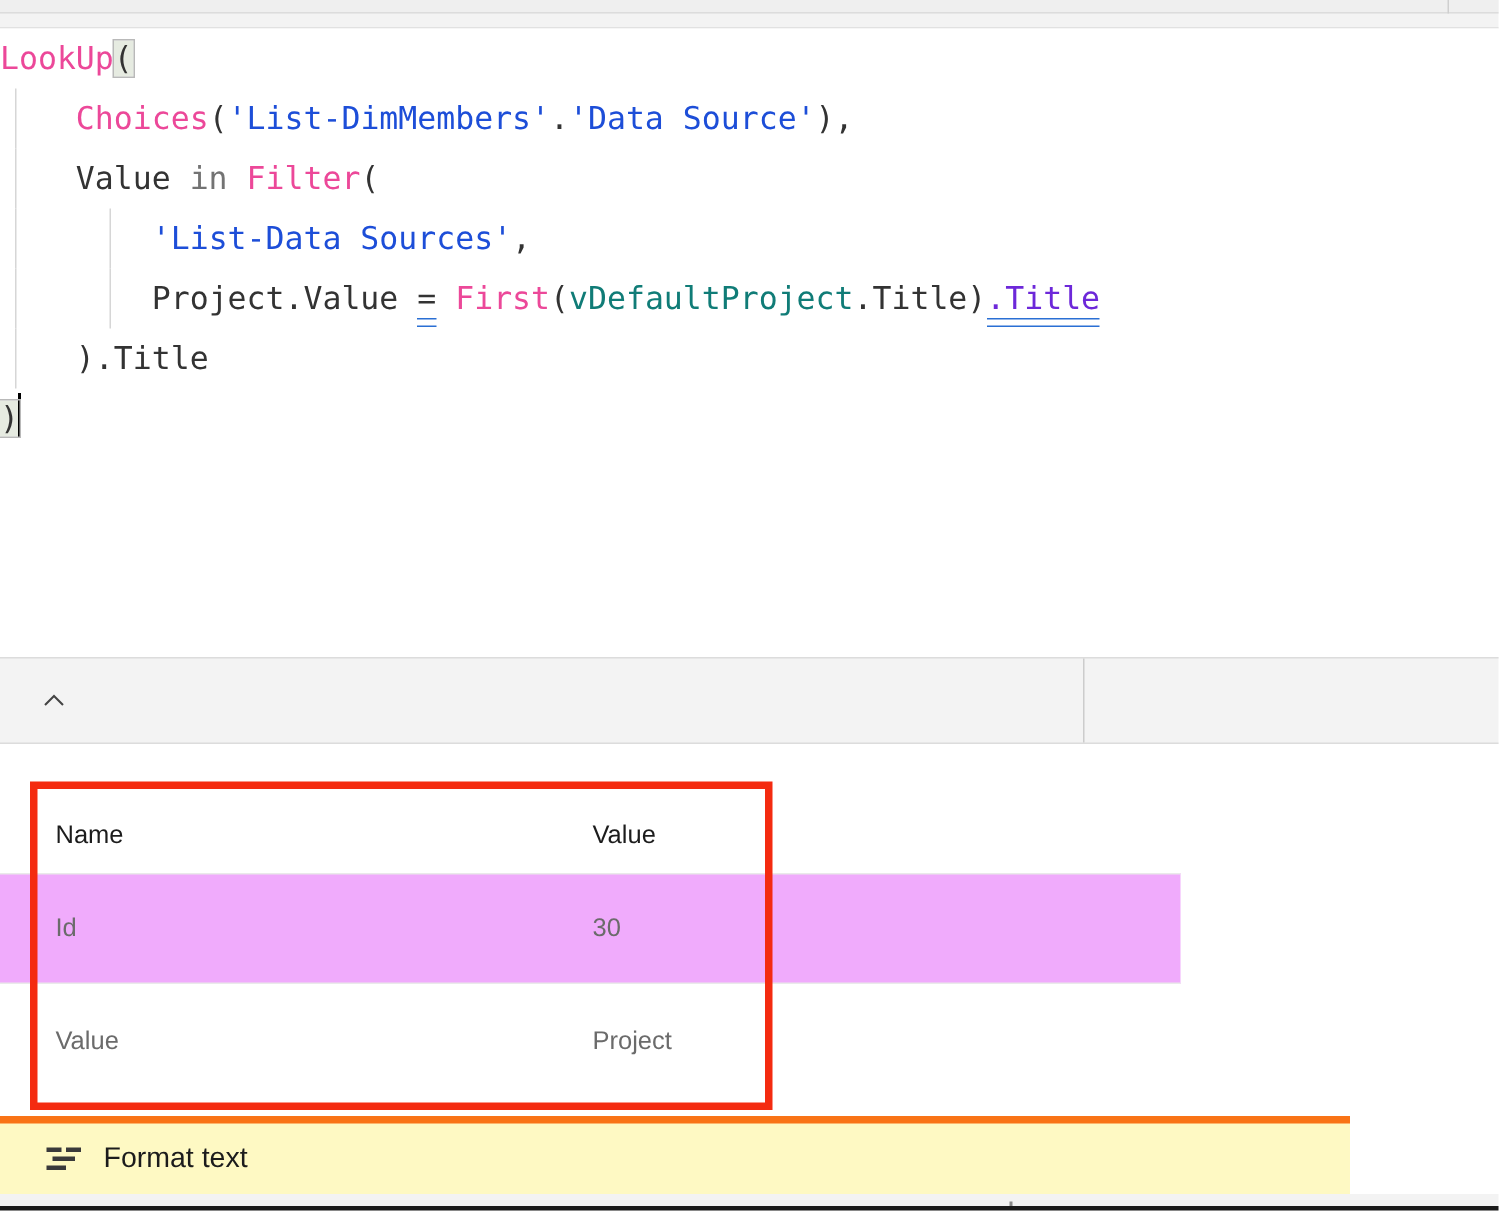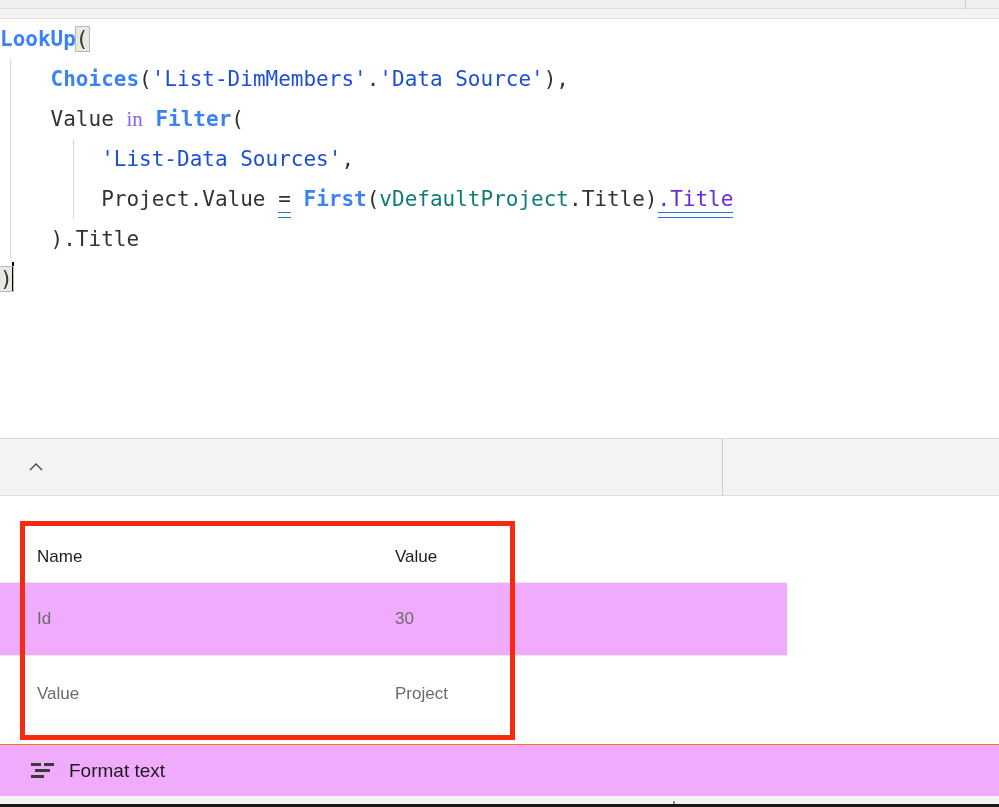--- a/index.html
+++ b/index.html
@@ -36,24 +36,24 @@
     white-space:pre;
   }
   .code-line { position:relative; height:40px; }
   .indent-guide {
     position:absolute; top:0; width:1px; height:100%;
     background:#d6d6d6;
   }
   .ig1 { left:10px; }
   .ig2 { left:73px; }
 
-  .tok-fn      { color:#3b82f6;font-weight:bold; }           
+  .tok-fn      { color:#ec4899; }           
   .tok-str     { color:#1d4ed8; }           
   .tok-ident   { color:#6d28d9; }
-  .tok-kw      { color:#8b5cf6;font-family:Liberation Serif, serif; }           
+  .tok-kw      { color:#737373; }           
   .tok-punct   { color:#333333; }
   .tok-var     { color:#107c77; }           
 
   .bracket-hl {
     background:#e6ebe1;
     outline:1px solid #b9b9b9;
   }
   .caret {
     display:inline-block; width:2px; height:30px;
     background:#000000; vertical-align:-6px;
@@ -129,23 +129,23 @@
 
   #red-box {
     position:absolute; top:521px; left:20px;
     width:495px; height:219px;
     border:5px solid #f42b10;
     pointer-events:none;
   }
 
   
   #bottom-bar {
-    position:absolute; top:744px; left:0; width:999px; height:52px;
-    background:#f0abfc;
-    border-top:1px solid #f97316;
+    position:absolute; top:744px; left:0; width:900px; height:52px;
+    background:#fef9c3;
+    border-top:5px solid #f97316;
     display:flex; align-items:center;
   }
   .tool-btn {
     display:flex; align-items:center;
     height:100%; padding:0 16px;
     font-size:19px; color:#1c1c1c;
     cursor:pointer;
   }
   #format-text-button { margin-left:14px; }
   #remove-formatting-button { margin-left:14px; }

